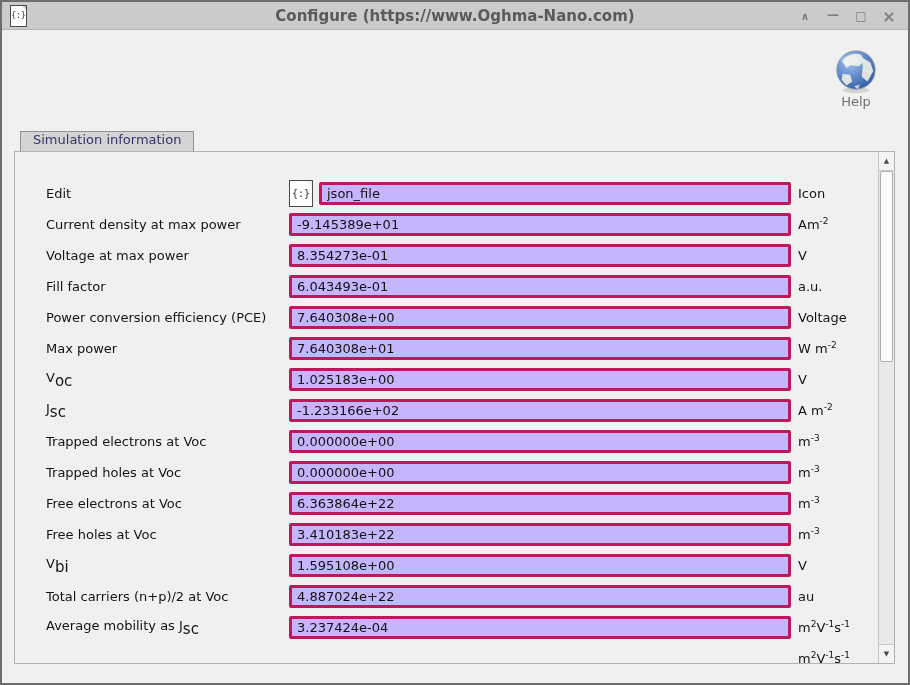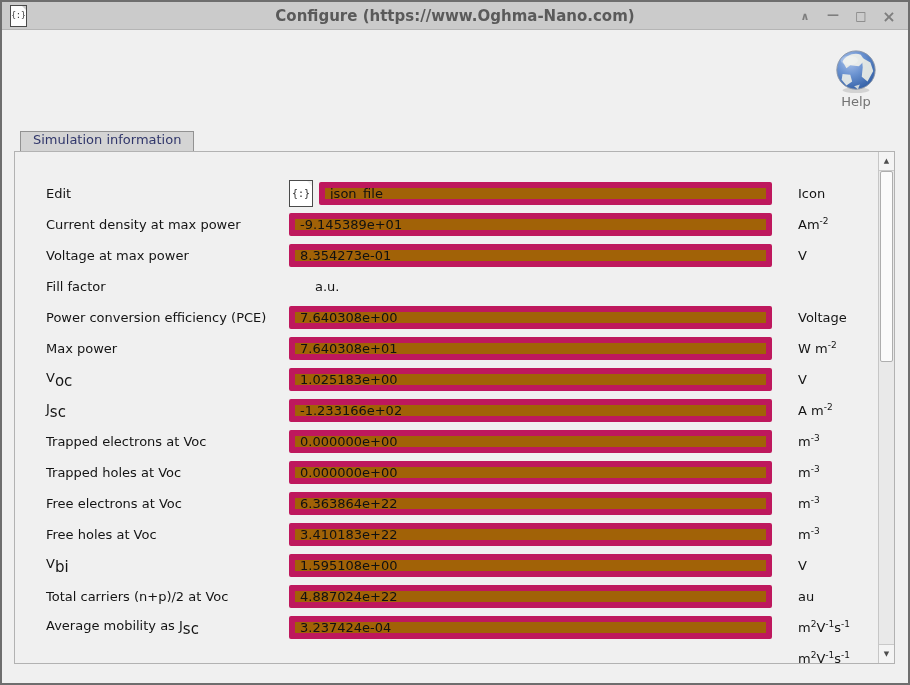--- a/index.html
+++ b/index.html
@@ -59,25 +59,25 @@
     border:1px solid #b2b2b2; background:#f0f0f0; overflow:hidden;
   }
   .rows {
     position:absolute; left:0; top:0; right:16px; bottom:0;
     padding:26px 0 0 31px; overflow:hidden;
   }
   .row { display:flex; align-items:center; height:31px; }
   .row-label { flex:0 0 243px; font-size:13px; color:#141414; white-space:nowrap; }
   .row-input-slot { flex:1 1 auto; display:flex; align-items:center; }
   .field {
-    flex:1 1 auto; height:23px; border:6px solid #be185d; border-radius:2px;
-    background:#a16207; font-family:"DejaVu Sans", sans-serif; font-size:13px;
+    flex:1 1 auto; height:23px; border:3px solid #be185d; border-radius:2px;
+    background:#c4b5fd; font-family:"DejaVu Sans", sans-serif; font-size:13px;
     color:#111; padding:0 5px; outline:none; min-width:0;
   }
-  .row-unit { flex:0 0 80px; margin-left:26px; font-size:13px; color:#141414; white-space:nowrap; }
+  .row-unit { flex:0 0 80px; margin-left:7px; font-size:13px; color:#141414; white-space:nowrap; }
   sub { font-size:15px; }
   sup { font-size:9px; }
   
   .scrollbar {
     position:absolute; top:0; right:0; bottom:0; width:16px;
     background:#e9e9e9; border-left:1px solid #c6c6c6;
   }
   .sb-btn {
     position:absolute; left:0; right:0; height:19px; background:#f4f4f4;
     display:flex; align-items:center; justify-content:center;
@@ -161,20 +161,24 @@
     <div class="row-label">Voltage at max power</div>
     <div class="row-input-slot">
 
       <input class="field" type="text" value="8.354273e-01" style="">
     </div>
     <div class="row-unit">V</div>
   </div>
 
   <div class="row">
     <div class="row-label">Fill factor</div>
+    <div class="row-input-slot">
+
+      <input class="field" type="text" value="6.043493e-01" style="">
+    </div>
     <div class="row-unit">a.u.</div>
   </div>
 
   <div class="row">
     <div class="row-label">Power conversion efficiency (PCE)</div>
     <div class="row-input-slot">
 
       <input class="field" type="text" value="7.640308e+00" style="">
     </div>
     <div class="row-unit">Voltage</div>

